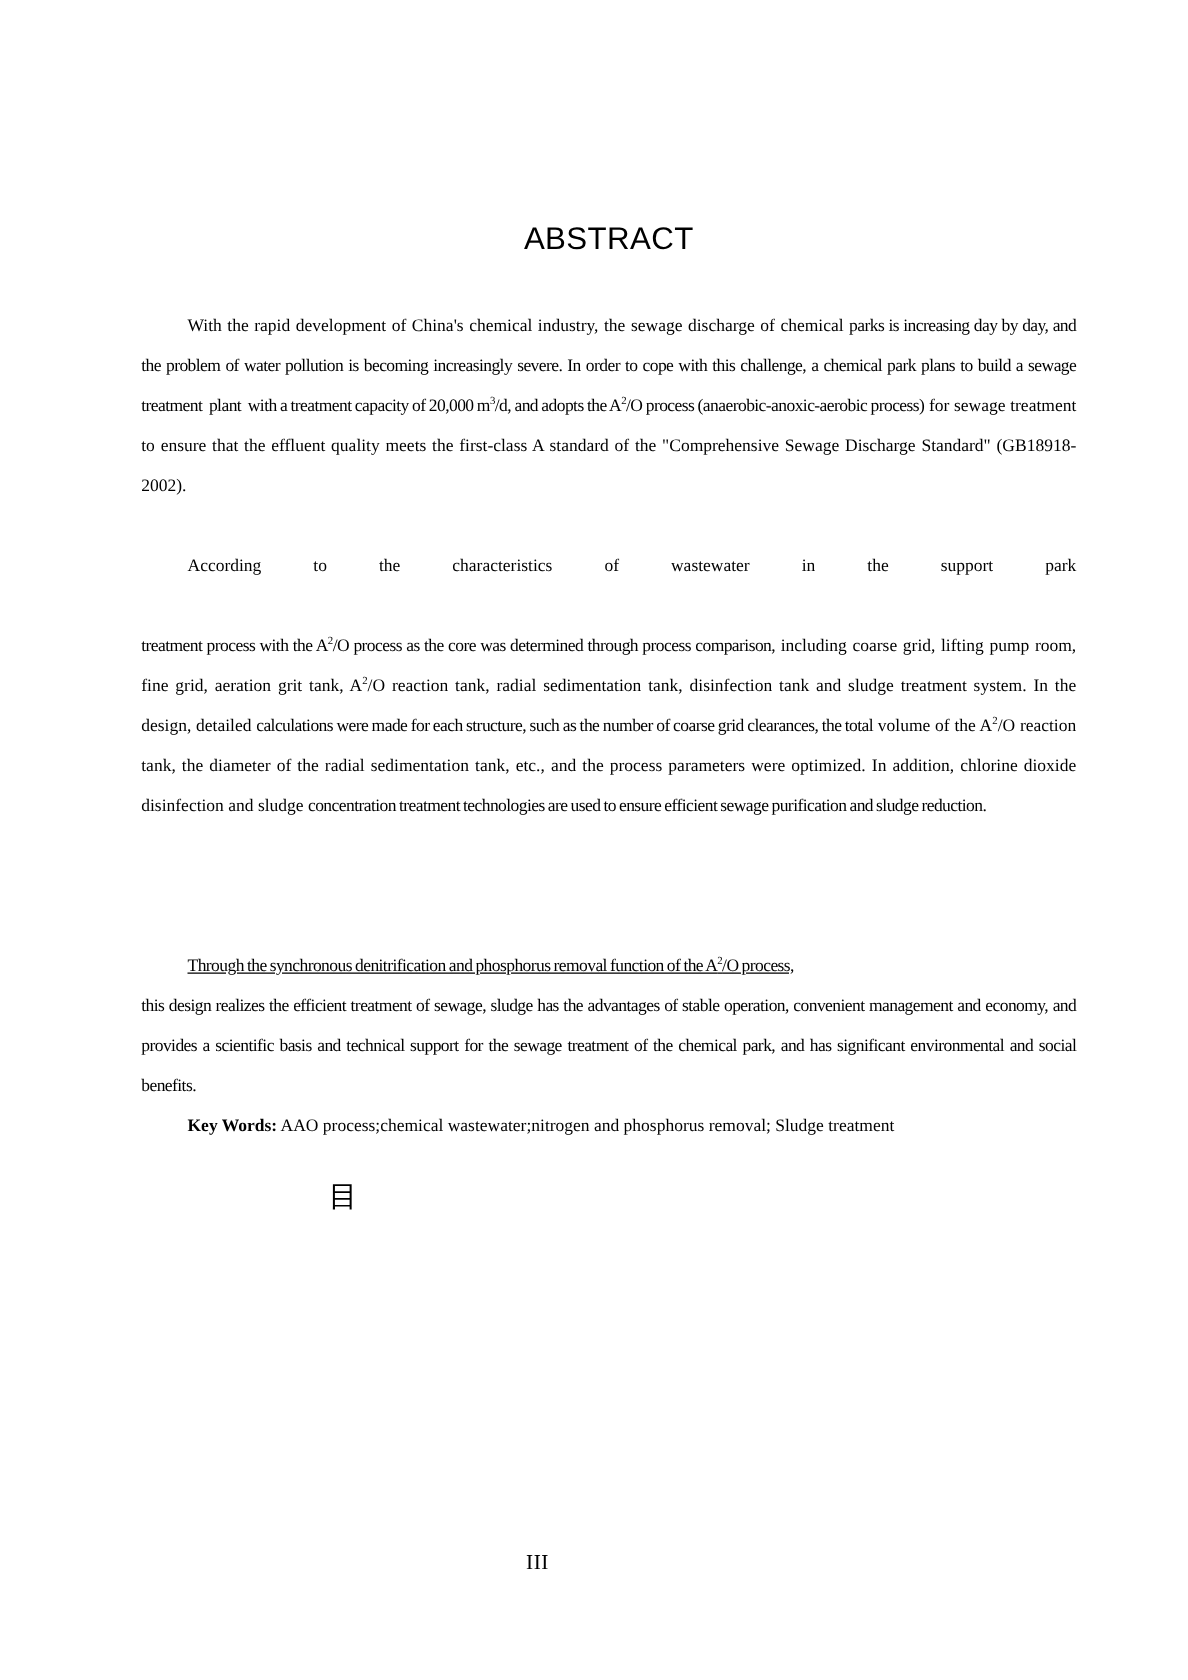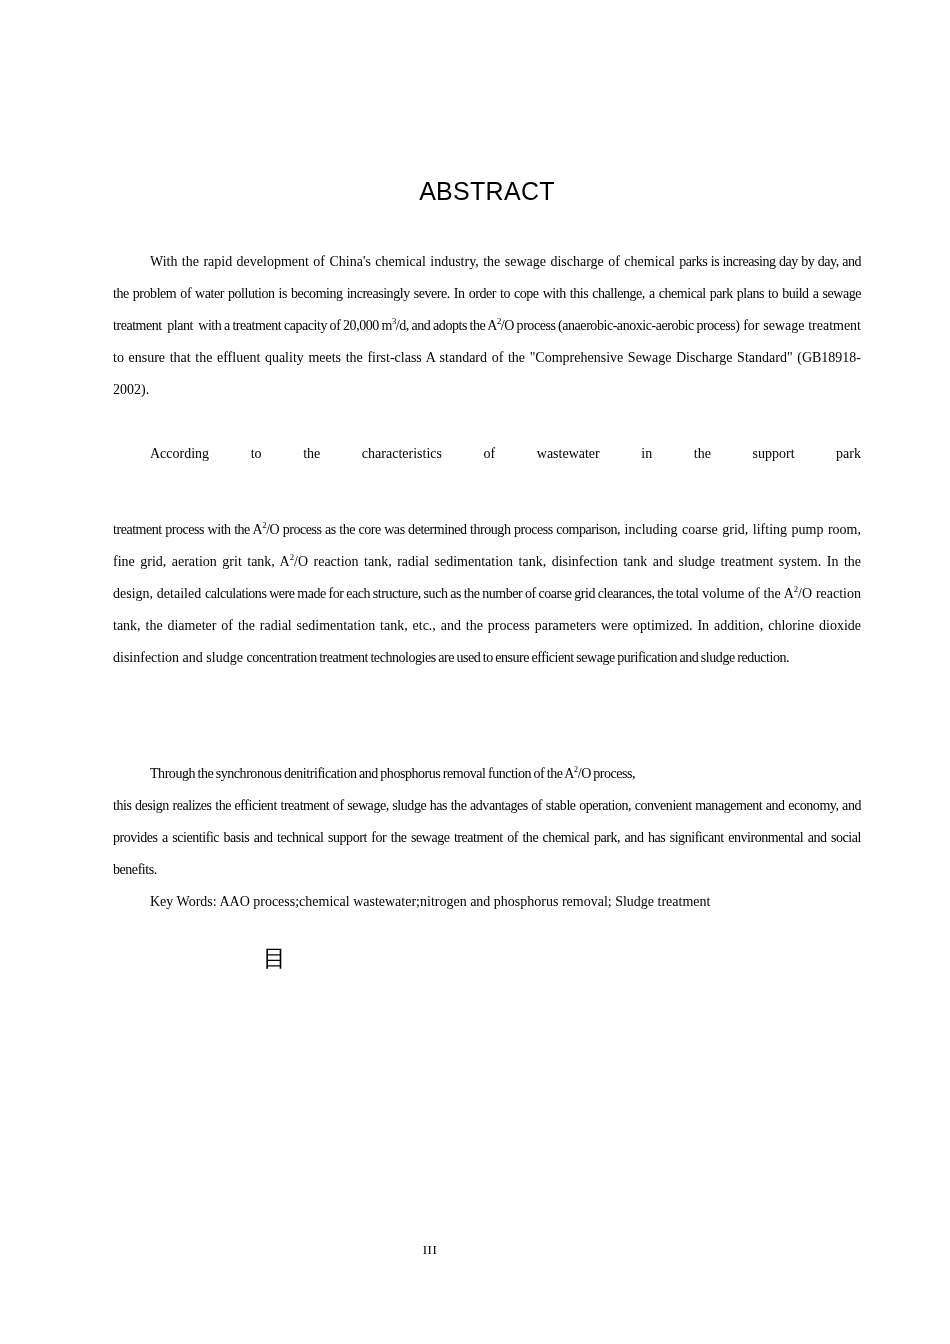--- a/index.html
+++ b/index.html
@@ -52,22 +52,22 @@
     text-indent: 37px;
     hyphens: none;
   }
   p.para.noindent {
     text-indent: 0;
   }
   
   .blk { position: absolute; left: 0; width: 748px; }
   #para-1 { top: 246px; }
   #para-2-lead { top: 438px; }
-  #para-2-body { top: 514px; }
-  #para-3-lead { top: 758px; }
+  #para-2-body { top: 502px; }
+  #para-3-lead { top: 758px; text-decoration: underline; }
   #para-3-body { top: 790px; }
   #para-keywords { top: 886px; }
   #stray-char { top: 944px; left: 150px; width: 120px; }
 
   
   .condensed {
     letter-spacing: -0.45px;
     word-spacing: -0.6px;
   }
   .lead-spread {
@@ -82,34 +82,34 @@
     font-size: 0.62em;
     vertical-align: super;
     line-height: 0;
   }
   sub {
     font-size: 0.62em;
     vertical-align: sub;
     line-height: 0;
   }
   .kw-label {
-    font-weight: normal;
+    font-weight: bold;
   }
   .cjk {
     font-size: 23px;
     line-height: 28px;
     font-family: "DejaVu Sans", "Liberation Sans", sans-serif;
   }
   .folio {
     position: absolute;
     top: 1240px;
     left: 0;
     width: 950px;
     text-align: center;
-    font-size: 13px;
+    font-size: 17px;
     line-height: 20px;
     letter-spacing: 0.5px;
     
     padding-right: 90px;
     box-sizing: border-box;
   }
 </style>
 </head>
 <body>
 

